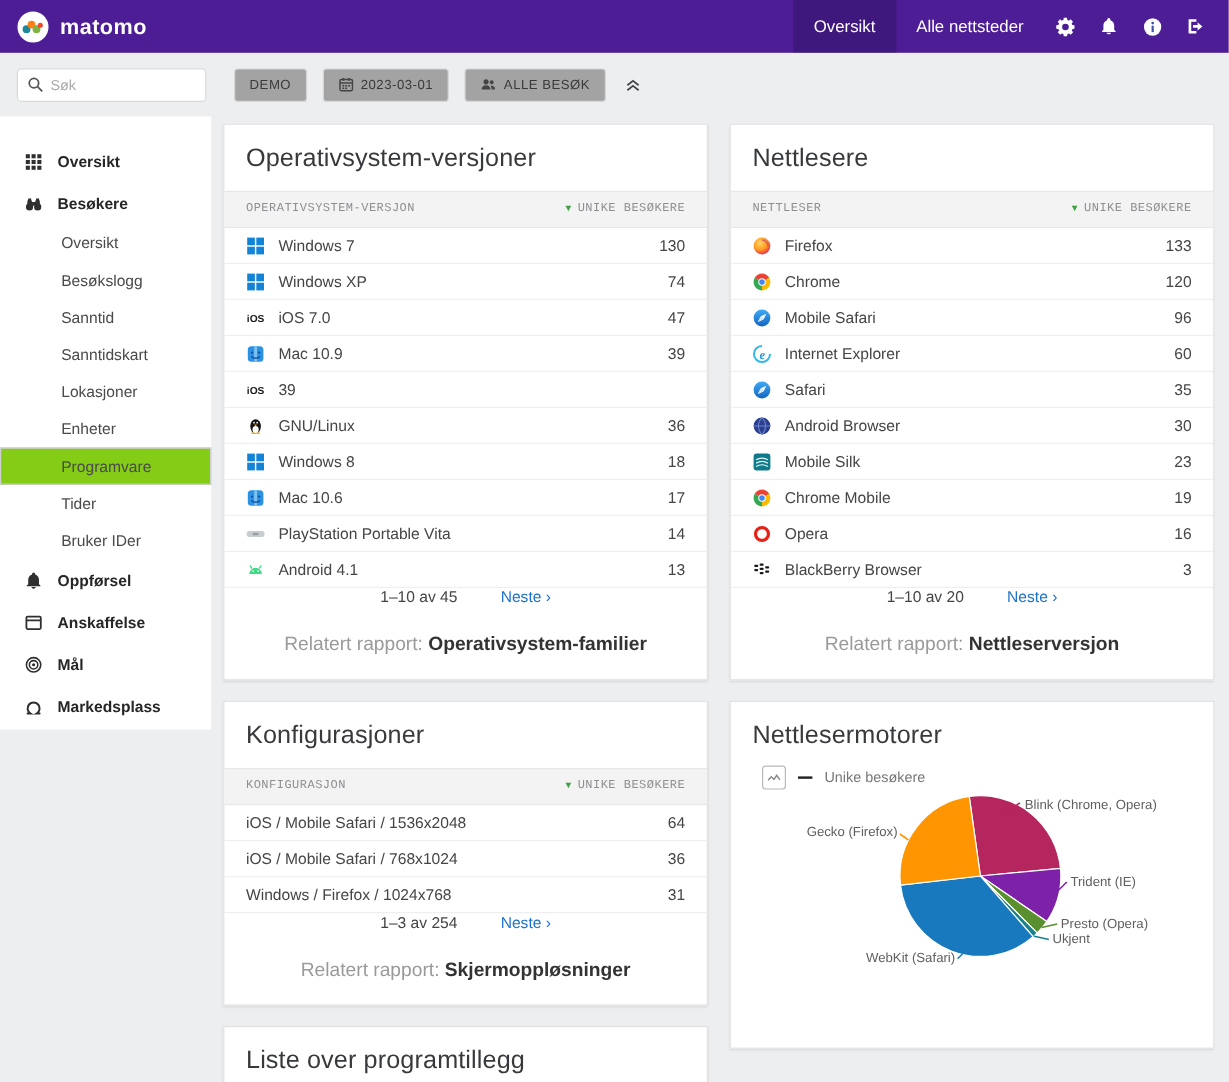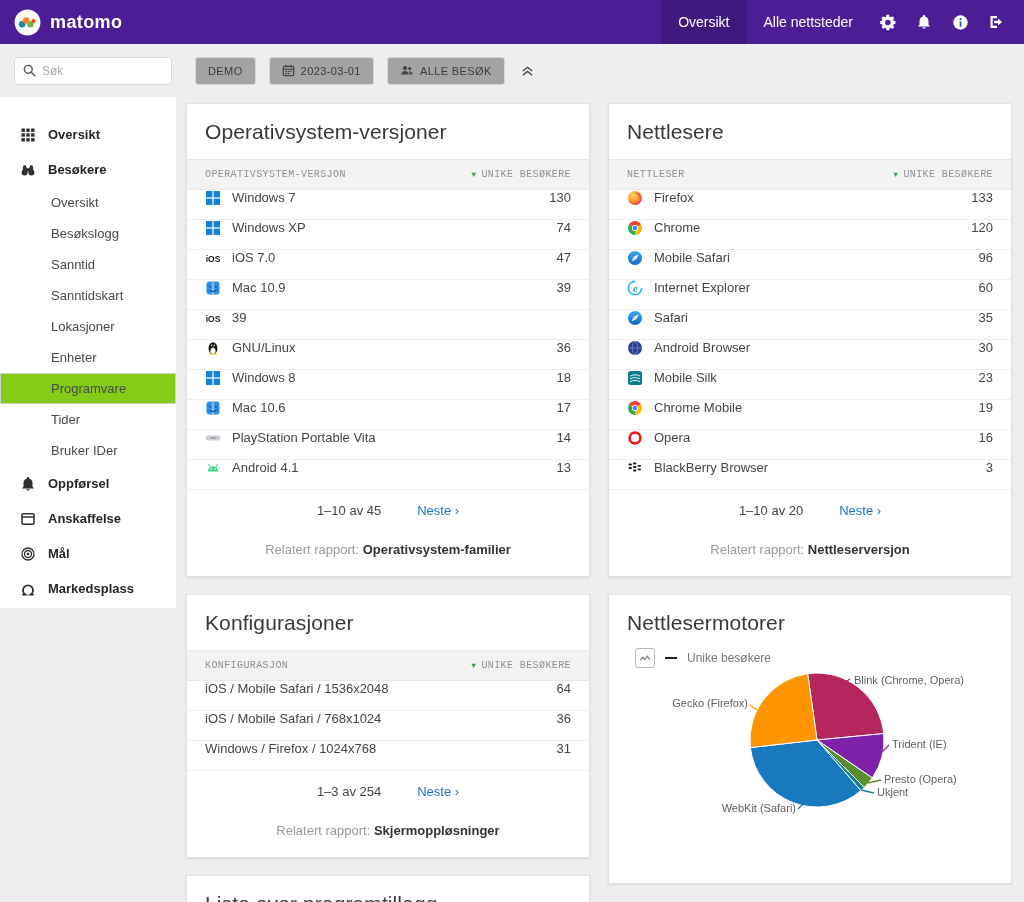--- a/index.html
+++ b/index.html
@@ -42,29 +42,29 @@
   .col { width:404px; display:flex; flex-direction:column; gap:17px; }
 
   .card { background:#fff; border:1px solid #e2e2e4; box-shadow:0 1px 2px rgba(0,0,0,.10); }
   .card-title { font-size:21px; color:#38393c; padding:16px 18px 15px; letter-spacing:.1px; }
 
   .thead { height:31px; background:#f3f3f4; border-top:1px solid #e8e8ea; border-bottom:1px solid #e8e8ea;
     display:flex; align-items:center; justify-content:space-between; padding:0 18px;font-family:Liberation Mono, monospace; }
   .th { font-size:10px; color:#8f8f93; letter-spacing:.4px; text-transform:uppercase; cursor:pointer; display:flex; align-items:center; gap:5px; }
   .sort-arrow { color:#43a047; font-size:8px; line-height:1; }
 
-  .trow { height:30px; display:flex; padding:0 18px; border-bottom:1px solid #efefef; cursor:pointer; }
+  .trow { height:30px; display:flex; align-items:center; padding:0 18px; border-bottom:1px solid #efefef; cursor:pointer; }
   .trow .ric { width:16px; height:16px; margin-right:11px; flex:none; display:flex; }
   .trow .ric svg { width:16px; height:16px; }
   .trow .rlabel { font-size:13px; color:#454545; flex:1; }
   .trow .rvalue { font-size:13px; color:#454545; }
 
-  .pager { display:flex; justify-content:center; gap:36px; margin-top:13px; font-size:13px; color:#444; align-items:center; }
+  .pager { display:flex; justify-content:center; gap:36px; margin-top:0; font-size:13px; color:#444; align-items:center; }
   .next-link { color:#1d72c8; cursor:pointer; }
-  .related { text-align:center; margin:24px 0 19px; font-size:13px; color:#9a9a9a; }
+  .related { text-align:center; margin:24px 0 19px; font-size:16px; color:#9a9a9a; }
   .related b { color:#333; cursor:pointer; }
 
   
   .pie-card { position:relative; height:290px; }
   .pie-legend { position:absolute; left:26px; top:53px; display:flex; align-items:center; gap:10px; }
   .legend-imgbtn { width:20px; height:20px; border:1px solid #b9b9bd; border-radius:3px; display:flex;
     align-items:center; justify-content:center; cursor:pointer; background:#fff; }
   .legend-dash { width:12px; height:2.5px; background:#222; }
   .legend-label { font-size:12px; color:#777; }
   .pie-svg { position:absolute; left:0; top:0; }

